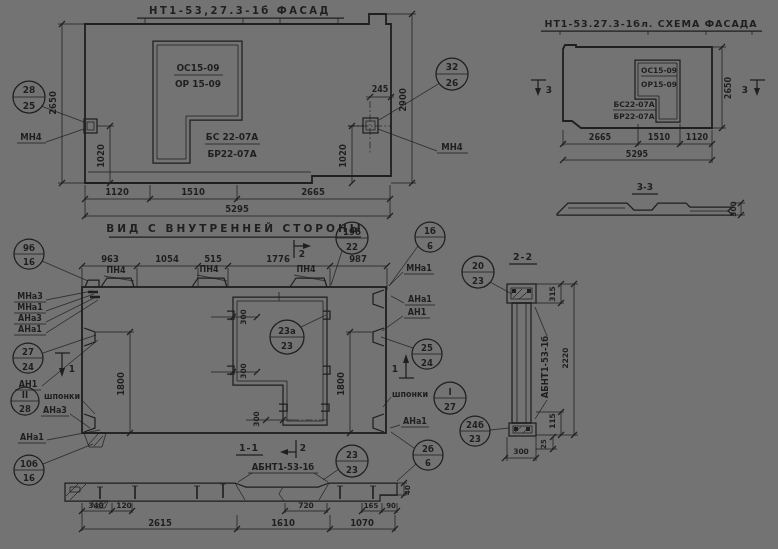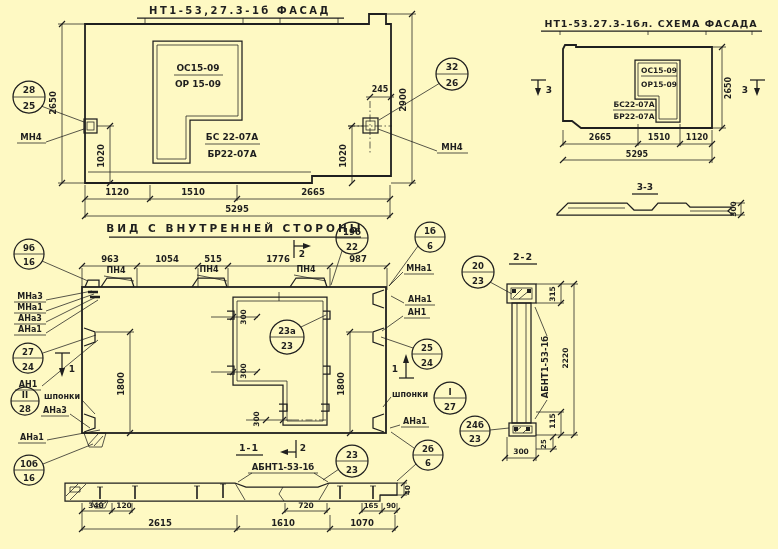--- a/index.html
+++ b/index.html
@@ -1,16 +1,16 @@
 <!DOCTYPE html>
 <html><head>
 <meta charset="utf-8">
 <style>
   html,body{margin:0;padding:0;background:#e8e8e6;}
-  .page{width:778px;height:549px;background:#fef9c3;position:relative;overflow:hidden;}
+  .page{width:778px;height:549px;background:#737373;position:relative;overflow:hidden;}
   svg{display:block;}
   .t{font-family:"DejaVu Sans",sans-serif;font-weight:bold;fill:#1f1f1f;}
   .s11{font-size:10.5px;letter-spacing:3px;}
   .s10{font-size:10px;letter-spacing:2.5px;}
   .s95{font-size:9.5px;letter-spacing:1px;}
   .s9{font-size:9px;}
   .s85{font-size:8.5px;}
   .s8{font-size:8px;}
   .s75{font-size:7.5px;}
   .s7{font-size:7px;}

